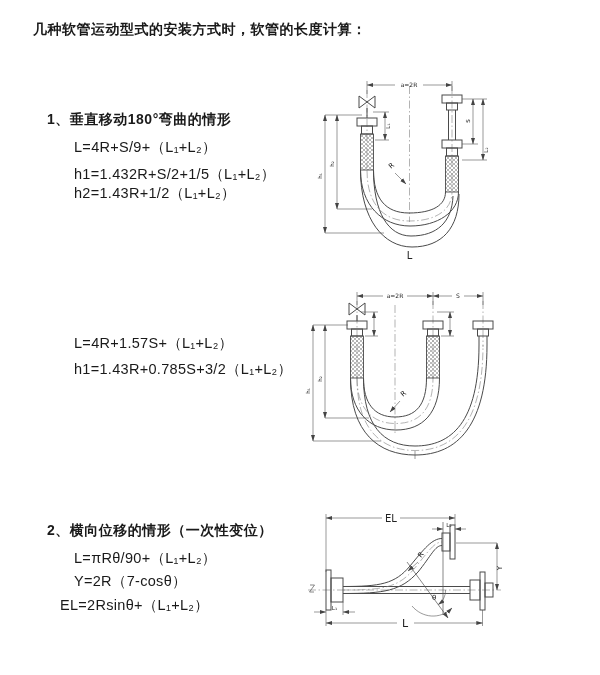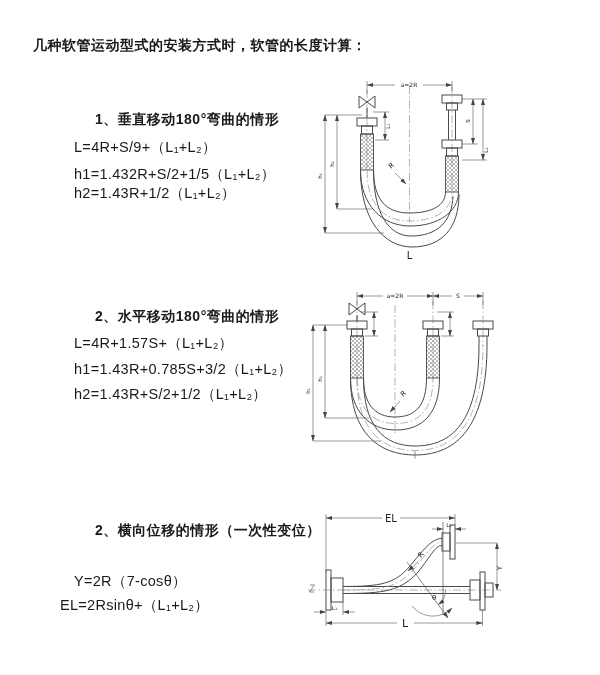--- a/index.html
+++ b/index.html
@@ -1,22 +1,22 @@
 <!DOCTYPE html>
 <html><head>
 <meta charset="utf-8">
 <style>
   html,body{margin:0;padding:0;background:#fff;}
   .canvas{
     position:relative;width:600px;height:675px;background:#ffffff;overflow:hidden;
     font-family:"Liberation Sans","DejaVu Sans",sans-serif;color:#1a1a1a;
   }
   .txt{position:absolute;white-space:nowrap;}
-  .doc-title{font-size:14px;font-weight:bold;letter-spacing:0.5px;margin-top:16px;}
-  .sec-head{font-size:14px;font-weight:bold;letter-spacing:0.5px;margin-left:48px;}
+  .doc-title{font-size:14px;font-weight:bold;letter-spacing:0.5px;}
+  .sec-head{font-size:14px;font-weight:bold;letter-spacing:0.5px;}
   .formula{font-size:14.5px;letter-spacing:0.3px;}
   svg.diag{position:absolute;overflow:visible;}
   .ln{stroke:#4a4a4a;stroke-width:1;fill:none;}
   .braid{fill:url(#braid);stroke:#4a4a4a;stroke-width:0.9;}
   .dim{stroke:#555;stroke-width:0.6;fill:none;}
   .thin{stroke:#555;stroke-width:0.7;fill:none;}
   .cl{stroke:#808080;stroke-width:0.6;stroke-dasharray:8 2.5 1.5 2.5;fill:none;}
   svg text{fill:#222;font-family:"DejaVu Sans","Liberation Sans",sans-serif;}
   .t55{font-size:5.5px;} .t6{font-size:6px;} .t7{font-size:7px;} .t10{font-size:10px;} .t11{font-size:11px;}
 </style>
@@ -25,26 +25,25 @@
 
 <div class="canvas">
 
   <div class="txt doc-title" style="left:33px;top:21px">几种软管运动型式的安装方式时，软管的长度计算：</div>
 
   <div class="txt sec-head" style="left:47px;top:111px">1、垂直移动180°弯曲的情形</div>
   <div class="txt formula" style="left:74px;top:138px">L=4R+S/9+（L₁+L₂）</div>
   <div class="txt formula" style="left:74px;top:165px">h1=1.432R+S/2+1/5（L₁+L₂）</div>
   <div class="txt formula" style="left:74px;top:184px">h2=1.43R+1/2（L₁+L₂）</div>
 
-  <div class="txt sec-head" style="left:47px;top:308px">2、水平移动180°弯曲的情形</div>
   <div class="txt formula" style="left:74px;top:334px">L=4R+1.57S+（L₁+L₂）</div>
   <div class="txt formula" style="left:74px;top:360px">h1=1.43R+0.785S+3/2（L₁+L₂）</div>
-  <div class="txt formula" style="left:74px;top:385px">h2=1.43R+S/2+1/2（L₁+L₂）</div>
 
   <div class="txt sec-head" style="left:47px;top:522px">2、横向位移的情形（一次性变位）</div>
+  <div class="txt formula" style="left:74px;top:549px">L=πRθ/90+（L₁+L₂）</div>
   <div class="txt formula" style="left:74px;top:572px">Y=2R（7-cosθ）</div>
   <div class="txt formula" style="left:60px;top:596px">EL=2Rsinθ+（L₁+L₂）</div>
 
   <svg class="diag" style="left:316px;top:70px" width="180" height="192" viewBox="0 0 180 192">
     <defs>
       <marker id="ar" viewBox="0 0 10 10" refX="9.5" refY="5" markerWidth="6.5" markerHeight="6.5" orient="auto-start-reverse" markerUnits="userSpaceOnUse">
         <path d="M0,1.8 L10,5 L0,8.2 Z" fill="#444"></path>
       </marker>
       <pattern id="braid" width="4" height="4" patternUnits="userSpaceOnUse">
         <path d="M0,4 L4,0" stroke="#8a8a8a" stroke-width="0.6"></path>

